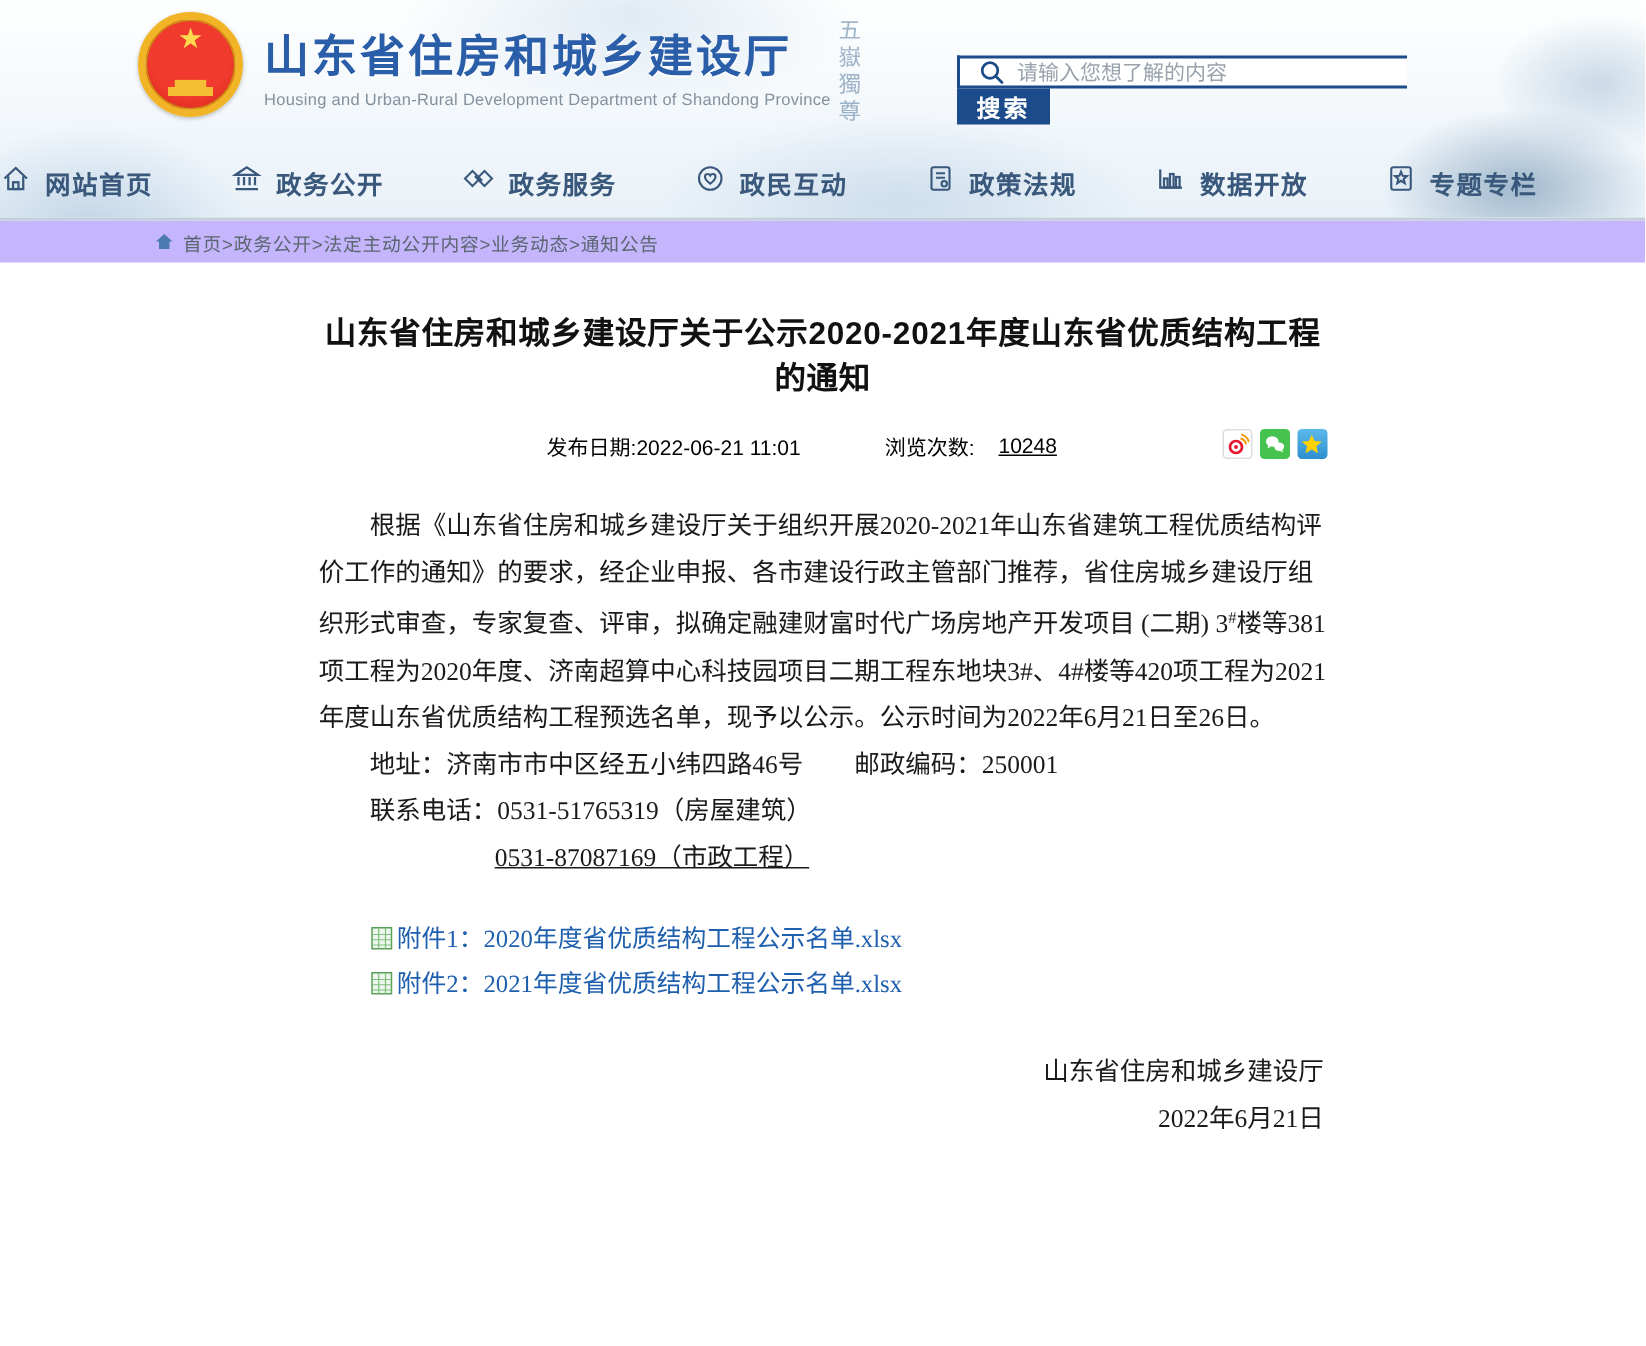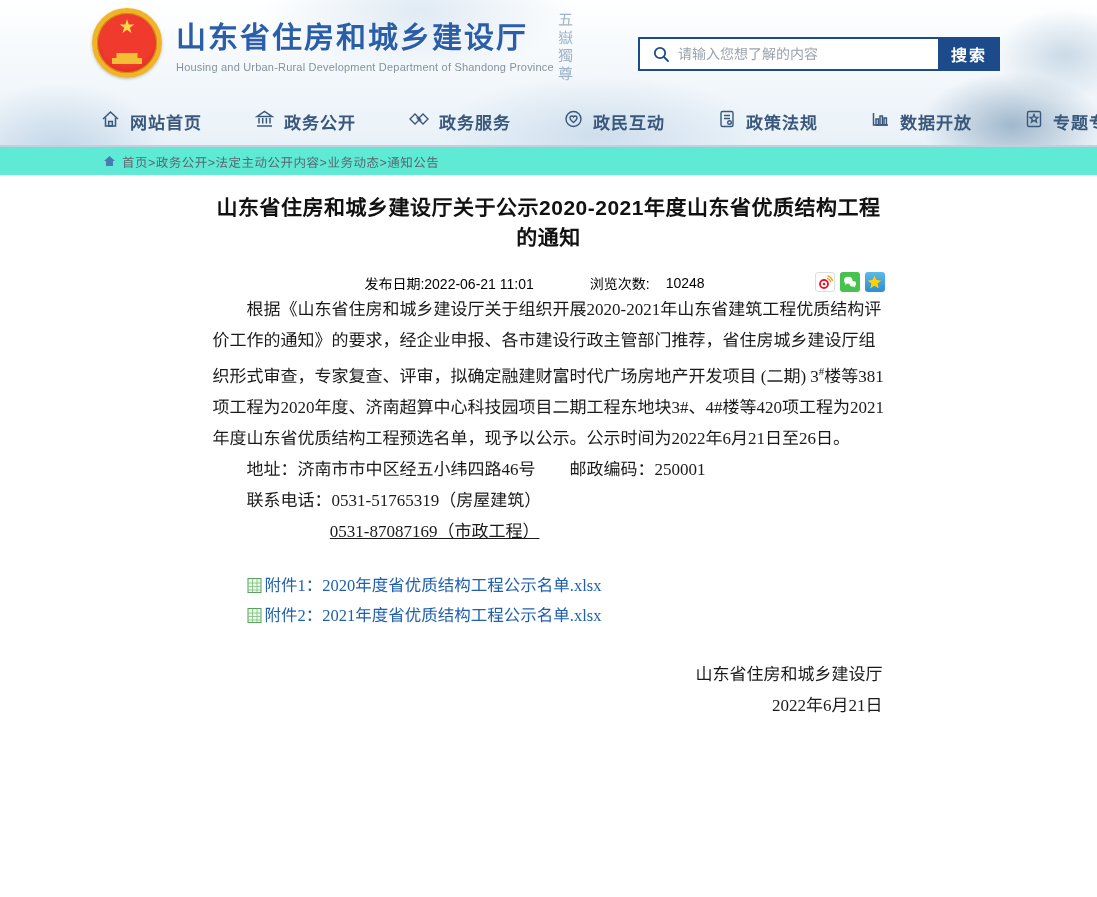--- a/index.html
+++ b/index.html
@@ -45,79 +45,80 @@
   .seal-decor{
     position:absolute; left:505px; top:8px; height:88px; width:70px;
     writing-mode:vertical-rl; text-orientation:upright;
     font-family:"Liberation Serif","DejaVu Serif",serif;
     font-size:15px; color:rgba(85,120,158,.55); letter-spacing:3px;
     padding-top:4px;
   }
 
   .search-box{
     position:absolute; left:638px; top:37px; width:362px; height:34px;
-    display:flex; align-items:stretch;
+    display:flex; align-items:stretch;flex-direction:column;
   }
   .search-field{
     display:flex; align-items:center; width:300px;
     background:#fff; border:2px solid #1b4b8a; border-right:none;
   }
   .search-field .mag{ margin:0 8px 0 12px; display:flex; }
   .search-input{
     flex:1; border:none; outline:none; background:transparent;
     font-size:14px; color:#333; font-family:inherit;
   }
   .search-input::placeholder{ color:#9aa3ad; }
   .search-btn{
     width:62px; background:#1b4b8a; color:#fff; border:none;
     font-size:16px; font-weight:bold; letter-spacing:2px; cursor:pointer;
     font-family:inherit;
   }
 
   .main-nav{
     position:absolute; left:0; right:0; bottom:0; height:47px;
-    display:flex; align-items:center; padding-left:100px;
+    display:flex; align-items:center; 
   }
   .nav-item{
     display:flex; align-items:center; gap:9px; cursor:pointer;
     color:#39587b; font-size:17px; font-weight:600; letter-spacing:1px;
     margin-right:52px; white-space:nowrap;
   }
   .nav-item svg{ stroke:#39587b; }
 
   
   .breadcrumb-bar{
-    height:28px; background:#5eead4; display:flex; align-items:center;
+    height:28px; background:#c4b5fd; display:flex; align-items:center;
     padding-left:103px;
   }
   .crumb-home{ display:flex; margin-right:6px; }
   .breadcrumb-text{ color:#5b6670; font-size:12.5px; letter-spacing:.5px; cursor:pointer; }
 
   
   .content{ width:672px; margin:0 auto; }
   .article-title{
-    margin-top:16px; text-align:center;
+    margin-top:30px; text-align:center;
     font-size:21px; font-weight:bold; color:#111; letter-spacing:.5px;
   }
   .meta-row{
     position:relative; margin-top:21px; height:22px;
     display:flex; justify-content:center; align-items:center;
     font-size:14px; color:#000000;
   }
   .meta-group{ display:flex; align-items:center; transform:translateX(-14px); }
   .meta-date{ margin-right:56px; }
-  .meta-views-value{ margin-left:16px; }
+  .meta-views-value{ margin-left:16px;text-decoration:underline; }
   .share-icons{ position:absolute; right:0; top:0; display:flex; gap:5px; }
   .share-icon{ width:20px; height:20px; border-radius:3px; cursor:pointer;
     display:flex; align-items:center; justify-content:center; }
   .share-weibo{ background:#fff; border:1px solid #ddd; }
   .share-wechat{ background:#46c24f; }
   .share-qzone{ background:linear-gradient(#5cb9ea,#2d8fd0); color:#ffd200; font-size:13px; }
 
   .article-body{
+    margin-top:27px;
     font-family:"Liberation Serif","DejaVu Serif",serif;
     font-size:17px; line-height:31px; color:#1a1a1a;
   }
   .para{ text-indent:2em; }
   .line-addr{ text-indent:2em; }
   .line-phone1{ text-indent:2em; }
   .line-phone2{ text-indent:6.9em;text-decoration:underline; }
   .line-phone3{ text-indent:6.3em; }
   sup{ font-size:11px; }
 

